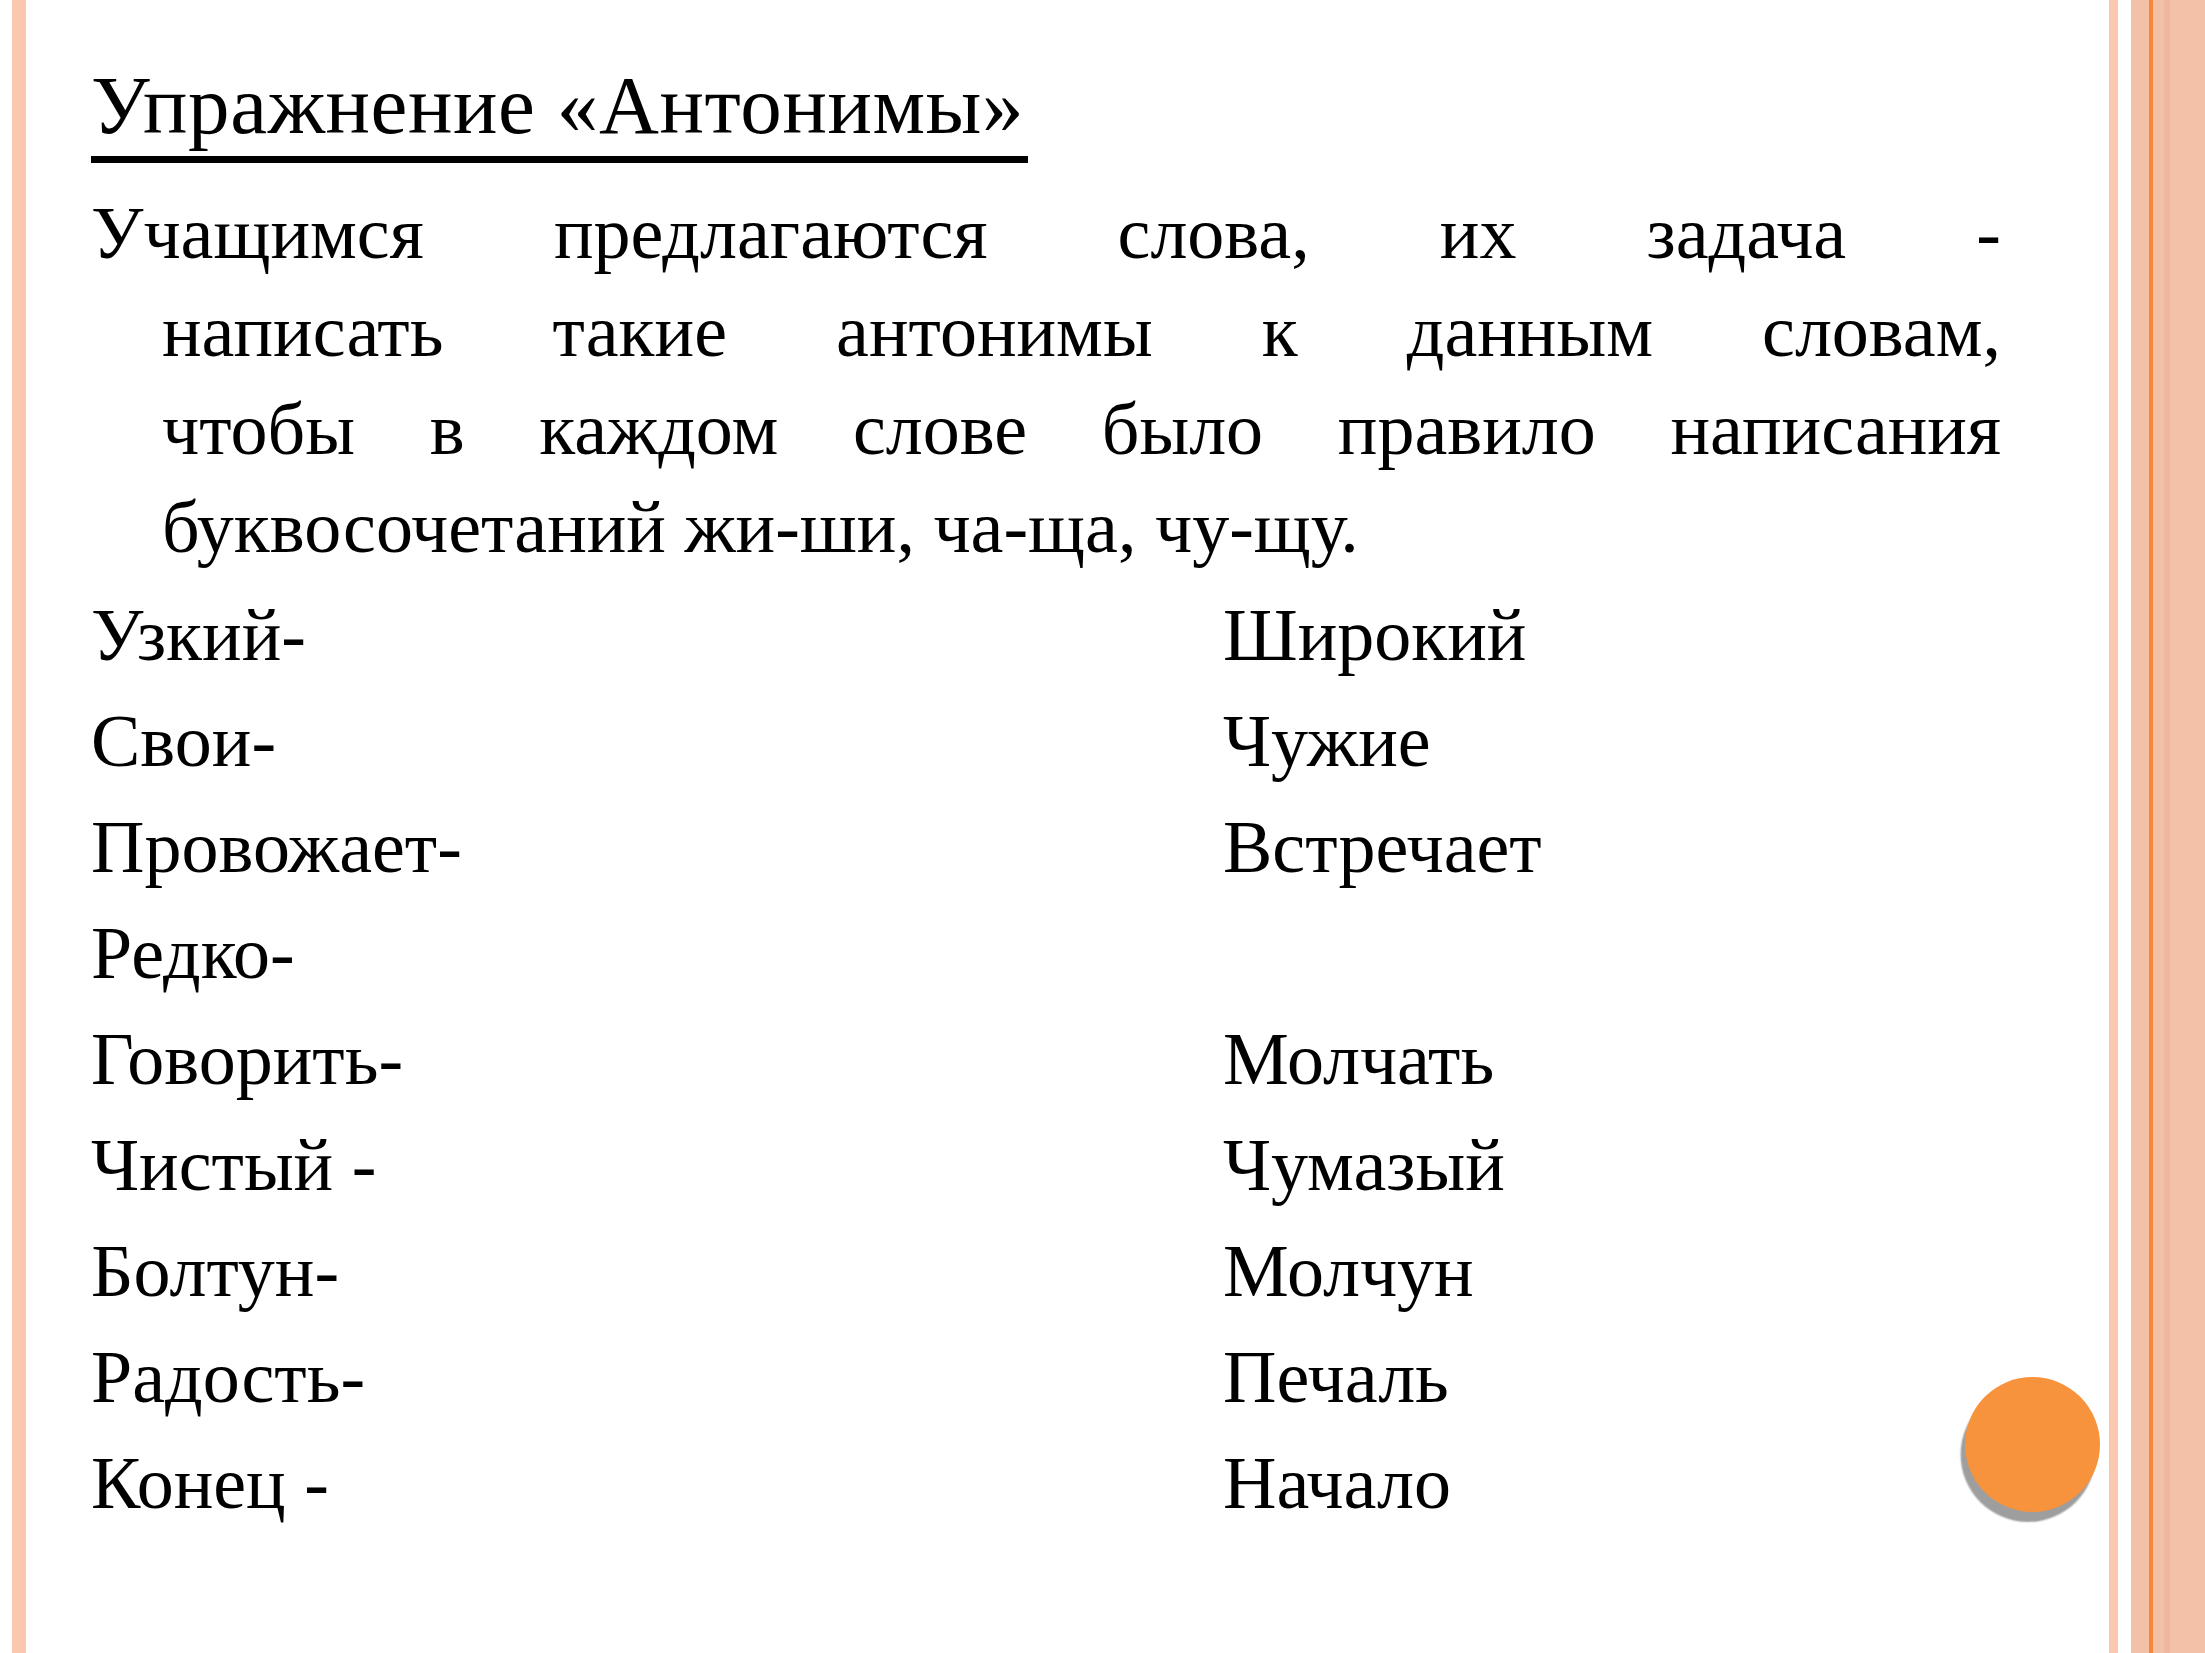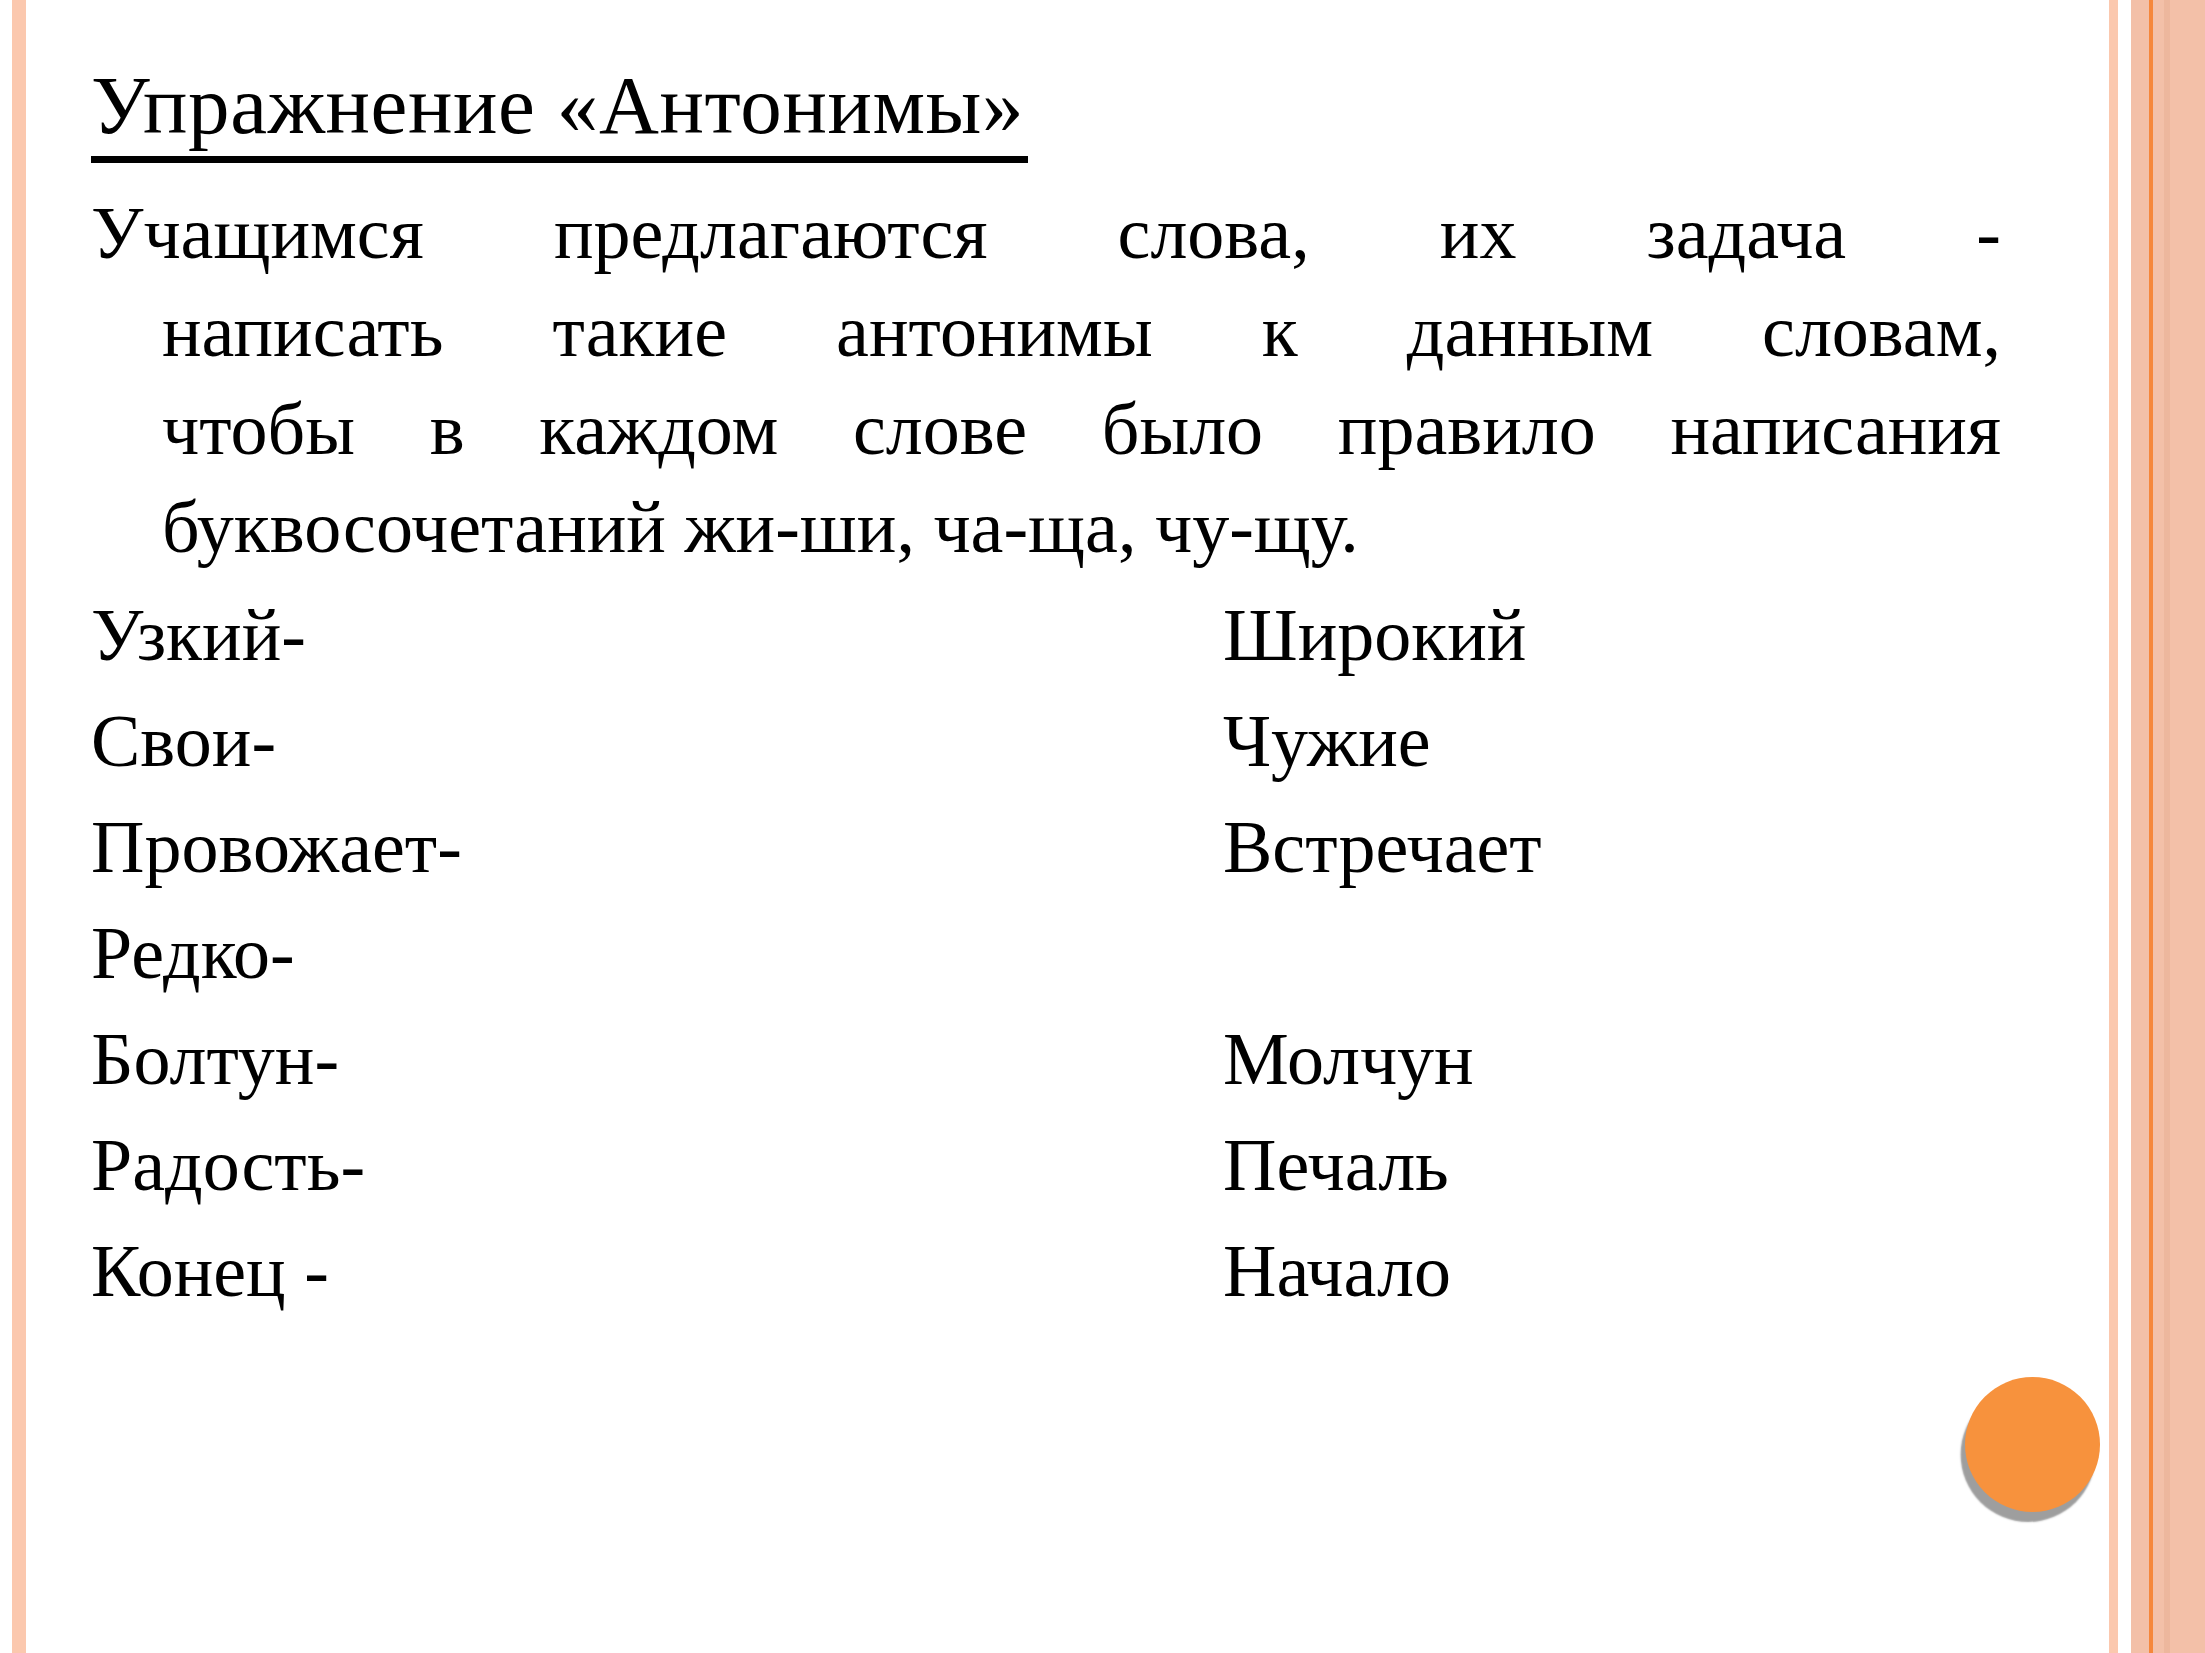--- a/index.html
+++ b/index.html
@@ -79,20 +79,28 @@
       <span class="antonym">Чужие</span>
     </div>
     <div class="pair-row">
       <span class="word">Провожает-</span>
       <span class="antonym">Встречает</span>
     </div>
     <div class="pair-row">
       <span class="word">Редко-</span>
     </div>
     <div class="pair-row">
+      <span class="word">Говорить-</span>
+      <span class="antonym">Молчать</span>
+    </div>
+    <div class="pair-row">
+      <span class="word">Чистый -</span>
+      <span class="antonym">Чумазый</span>
+    </div>
+    <div class="pair-row">
       <span class="word">Болтун-</span>
       <span class="antonym">Молчун</span>
     </div>
     <div class="pair-row">
       <span class="word">Радость-</span>
       <span class="antonym">Печаль</span>
     </div>
     <div class="pair-row">
       <span class="word">Конец -</span>
       <span class="antonym">Начало</span>

